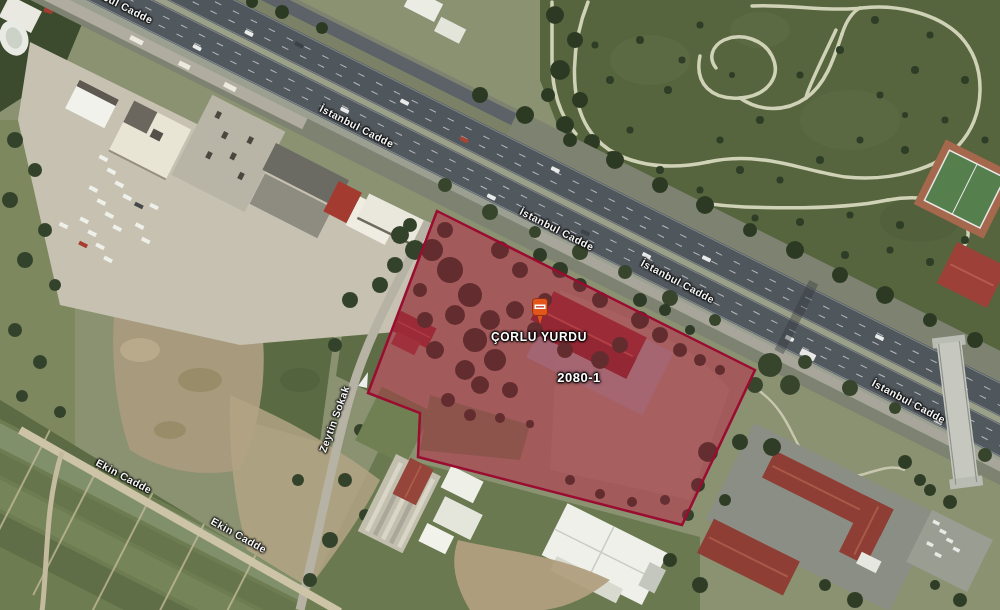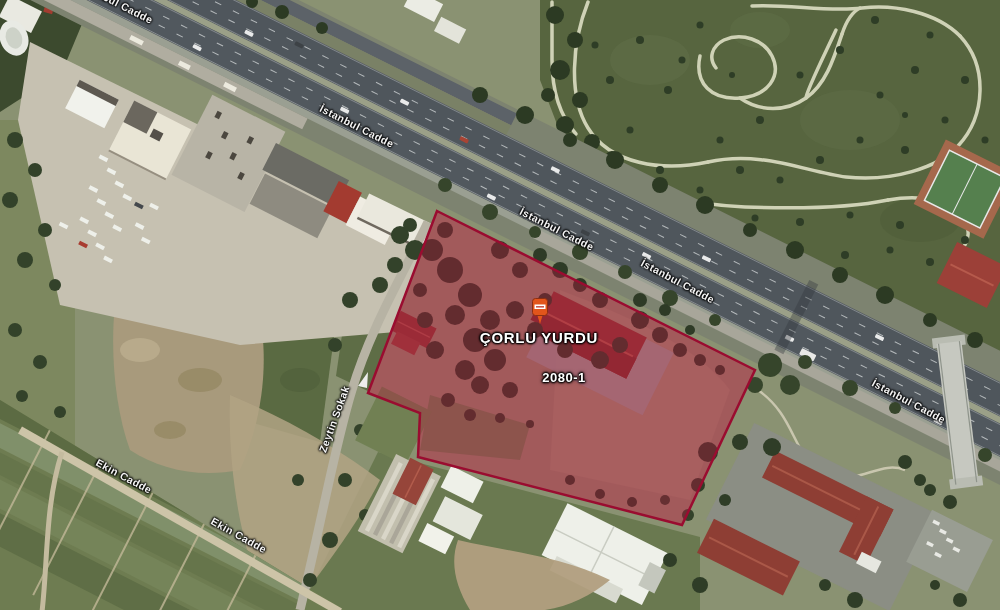--- a/index.html
+++ b/index.html
@@ -3,21 +3,21 @@
 <meta charset="utf-8">
 <style>
   html,body{margin:0;padding:0;background:#222;}
   .stage{position:relative;width:1000px;height:610px;overflow:hidden;
          font-family:"Liberation Sans",sans-serif;background:#8a9272;}
   .stage svg{position:absolute;left:0;top:0;}
   .slabel{position:absolute;font-weight:bold;font-size:10.5px;color:#f4f4f4;
           letter-spacing:.45px;white-space:nowrap;transform-origin:center;
           text-shadow:0 1px 2px rgba(0,0,0,.95),0 -1px 2px rgba(0,0,0,.95),
                       1px 0 2px rgba(0,0,0,.95),-1px 0 2px rgba(0,0,0,.95);}
-  .poi-label{position:absolute;font-weight:bold;font-size:15px;color:#fff;
+  .poi-label{position:absolute;font-weight:bold;font-size:12px;color:#fff;
           letter-spacing:.7px;white-space:nowrap;transform:translate(-50%,-50%);
           text-shadow:0 1px 2px #000,0 -1px 2px #000,1px 0 2px #000,-1px 0 2px #000,0 0 3px #000;}
   .lot-label{position:absolute;font-weight:bold;font-size:13px;color:#fff;
           letter-spacing:.5px;white-space:nowrap;transform:translate(-50%,-50%);
           text-shadow:0 1px 2px #000,0 -1px 2px #000,1px 0 2px #000,-1px 0 2px #000,0 0 4px #000;}
   .marker{position:absolute;left:531px;top:297px;width:18px;height:32px;}
 </style>
 </head>
 <body>
 
@@ -505,14 +505,14 @@
 
   <div class="marker">
     <svg width="18" height="32" viewBox="0 0 18 32">
       <polygon points="6,17 12,17 9,27" fill="#E2551B"></polygon>
       <rect x="1.5" y="1.5" width="15" height="17" rx="3" fill="#E2551B" stroke="#8c2f12" stroke-width="1"></rect>
       <rect x="3.5" y="7.5" width="11" height="4.5" fill="#ffffff"></rect>
       <rect x="5" y="9" width="8" height="1.6" fill="#c0392b" opacity=".85"></rect>
     </svg>
   </div>
   <div class="poi-label" style="left:539px;top:337px;">ÇORLU YURDU</div>
-  <div class="lot-label" style="left:544px;top:377px;padding-left:40px;">2080-1</div>
+  <div class="lot-label" style="left:559px;top:377px;padding-left:40px;">2080-1</div>
 </div>
 
 </body></html>

